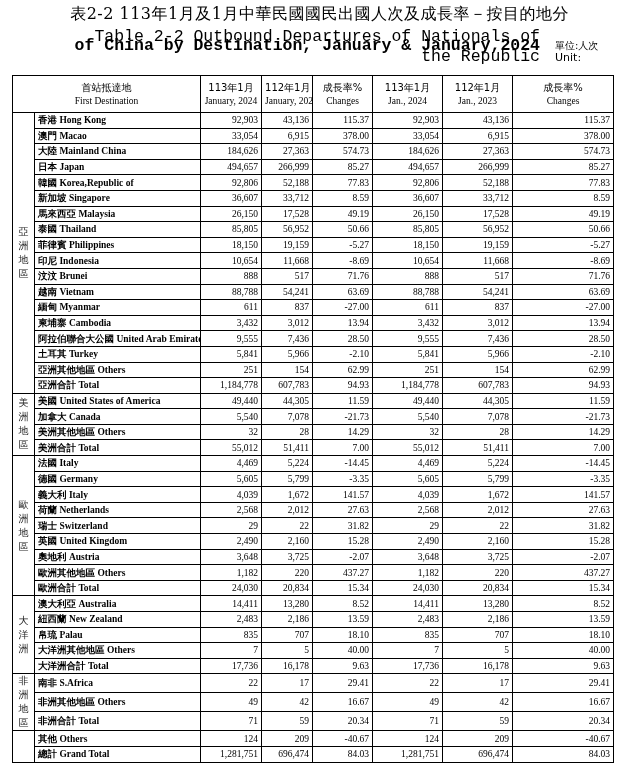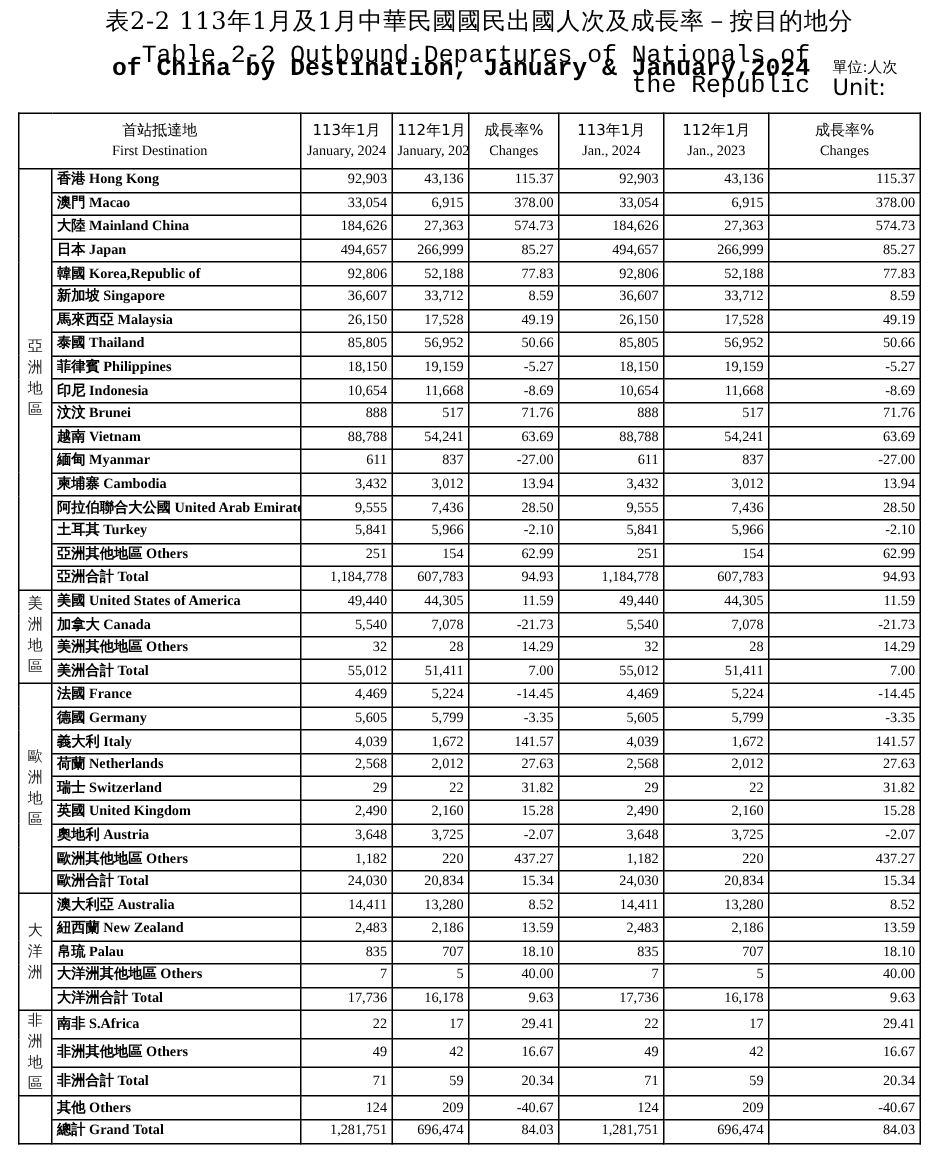--- a/index.html
+++ b/index.html
@@ -1,21 +1,21 @@
 <!DOCTYPE html>
 <html><head>
 <meta charset="utf-8">
 <style>
   html, body { margin: 0; padding: 0; background: #ffffff; }
   body { width: 629px; height: 781px; position: relative; overflow: hidden; color: #000; font-family: "Liberation Serif", "DejaVu Serif", serif; }
   .title-zh { position: absolute; left: 0; width: 629px; top: 4px; text-align: center; font-family: "DejaVu Serif", serif; font-size: 16px; letter-spacing: 0.5px; padding-left: 10px; box-sizing: border-box; }
   .title-en { position: absolute; left: 60px; width: 480px; text-align: right; font-family: "Liberation Mono", "DejaVu Sans Mono", monospace; font-size: 16.5px; line-height: 20px; }
   .title-en.l1 { top: 27px; }
   .title-en.l2 { top: 36px; font-weight: bold; }
-  .unit { position: absolute; left: 555px; font-size: 15px; font-family: "DejaVu Sans", sans-serif; line-height: 12px; }
+  .unit { position: absolute; left: 555px; font-size: 11px; font-family: "DejaVu Sans", sans-serif; line-height: 12px; }
   .unit.zh { top: 40px; }
   .unit.en { top: 52px; }
   table.main { position: absolute; left: 12px; top: 75px; border-collapse: collapse; table-layout: fixed; width: 601px; font-size: 9.5px; }
   table.main td, table.main th { border: 1px solid #000; padding: 0 3px; overflow: hidden; white-space: nowrap; }
   table.main th { font-weight: normal; text-align: center; line-height: 13px; height: 36px; font-size: 9.5px; margin-left: 16px; }
   table.main td { height: 14.6px; line-height: 14px; }
   td.num { text-align: right; }
   td.name { text-align: left; padding-left: 2px; font-weight: bold; }
   td.region { text-align: center; vertical-align: middle; font-family: "DejaVu Sans", sans-serif; font-size: 10px; line-height: 15px; white-space: normal; padding: 0; color: #222; }
   tr.af td { height: 18px; }
@@ -266,21 +266,21 @@
         <td class="num">51,411</td>
         <td class="num">7.00</td>
       </tr>
       <tr>
         <td class="region" rowspan="9" style="width: 1em;">
           <div>歐</div>
           <div>洲</div>
           <div>地</div>
           <div>區</div>
         </td>
-        <td class="name">法國 France</td>
+        <td class="name">法國 Italy</td>
         <td class="num">4,469</td>
         <td class="num">5,224</td>
         <td class="num">-14.45</td>
         <td class="num">4,469</td>
         <td class="num">5,224</td>
         <td class="num">-14.45</td>
       </tr>
       <tr>
         <td class="name">德國 Germany</td>
         <td class="num">5,605</td>

